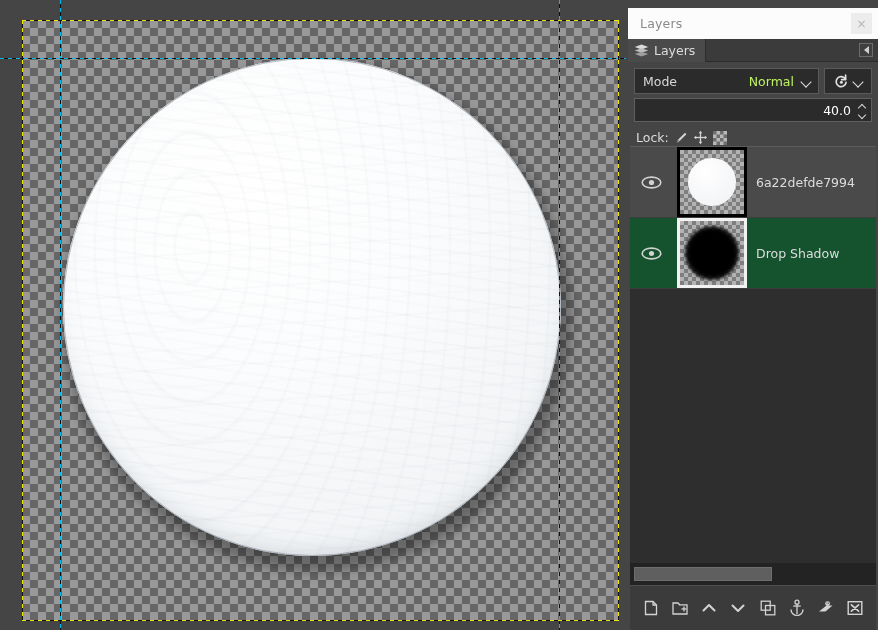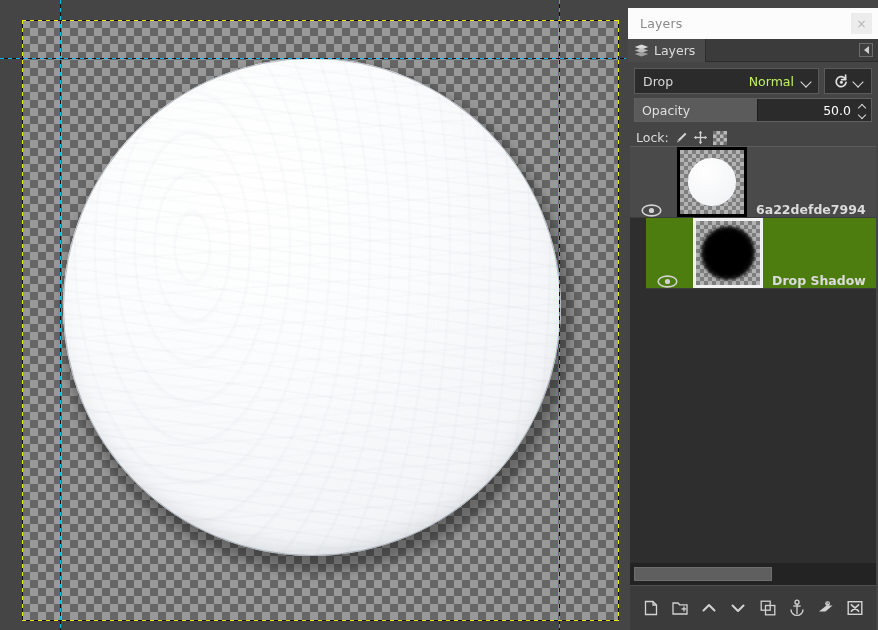--- a/index.html
+++ b/index.html
@@ -251,27 +251,26 @@
   .lock-btn { width: 16px; height: 16px; cursor: pointer; display:flex; align-items:center; justify-content:center;}
 
   
   #layer-list {
     position: absolute; left: 2px; right: 2px; top: 107px; bottom: 67px;
     background: #2e2e2e;
     border-top: 1px solid #5c5c5c;
     overflow: hidden;
   }
   .layer-item {
-    height: 71px; display: flex; align-items: flex-end;
+    height: 71px; display: flex; align-items: center;
     border-bottom: 1px solid #3c3c3c;
     cursor: pointer;
-    font-weight: bold;
   }
   .layer-item.selected { background: #4a4a4a; }
-  .layer-item:not(.selected) { background: #4d7c0f; margin-left: 16px; }
+  .layer-item:not(.selected) { background: #14532d; }
   .eye-cell {
     width: 42px; display: flex; align-items: center; justify-content: center;
     cursor: pointer;
   }
   .thumb-wrap { width: 80px; display: flex; align-items: center; justify-content: center; }
   .thumb {
     width: 66px; height: 66px; position: relative;
     background-image:
       linear-gradient(45deg, #7e7e7e 25%, transparent 25%, transparent 75%, #7e7e7e 75%),
       linear-gradient(45deg, #7e7e7e 25%, transparent 25%, transparent 75%, #7e7e7e 75%);
@@ -367,41 +366,38 @@
               <polygon points="7.5,7.8 14.3,10.0 7.5,12.4 0.7,10.0" fill="#9e9e9e"></polygon>
             </svg>
           </span>
           <span class="lbl">Layers</span>
         </div>
         <div id="tab-menu-btn"></div>
       </div>
 
       <div class="row" id="mode-row">
         <div id="mode-combo">
-          <span class="mode-label">Drop</span>
+          <span class="mode-label">Mode</span>
           <span class="mode-value">Normal</span>
           <span class="chev"></span>
         </div>
         <div id="mode-switch-btn">
           <span>
             <svg width="17" height="17" viewBox="0 0 17 17" aria-hidden="true">
               <path d="M12.5 6.2a5 5 0 1 0 .6 3.2" fill="none" stroke="#e0e0e0" stroke-width="1.7" stroke-linecap="round"></path>
               <path d="M12.6 2.2 L12.6 6.6 L8.6 6.6" fill="none" stroke="#e0e0e0" stroke-width="1.7" stroke-linecap="round" stroke-linejoin="round"></path>
               <circle cx="8.4" cy="9.3" r="1.5" fill="#e0e0e0"></circle>
             </svg>
           </span>
           <span class="chev"></span>
         </div>
       </div>
 
       <div class="row" id="opacity-row">
-        <div id="opacity-track" style="width: 123px;">
-          <span id="opacity-label">Opacity</span>
-        </div>
-        <span id="opacity-value">50.0</span>
+        <span id="opacity-value">40.0</span>
         <div id="opacity-spin">
           <span class="spin-up"></span>
           <span class="spin-dn"></span>
         </div>
       </div>
 
       <div class="row" id="lock-row">
         <span id="lock-label">Lock:</span>
         <span class="lock-btn">
           <svg width="15" height="15" viewBox="0 0 15 15" aria-hidden="true">

